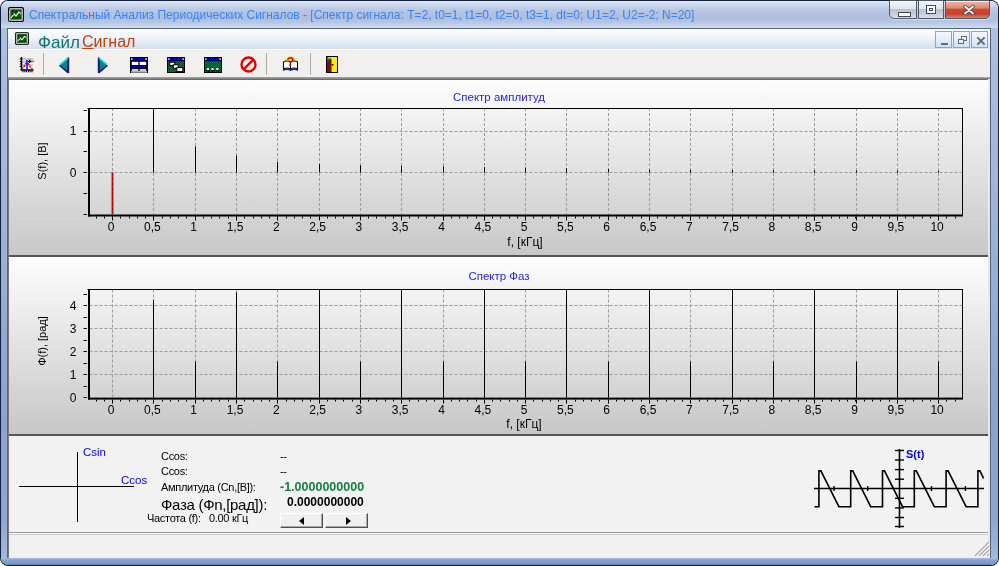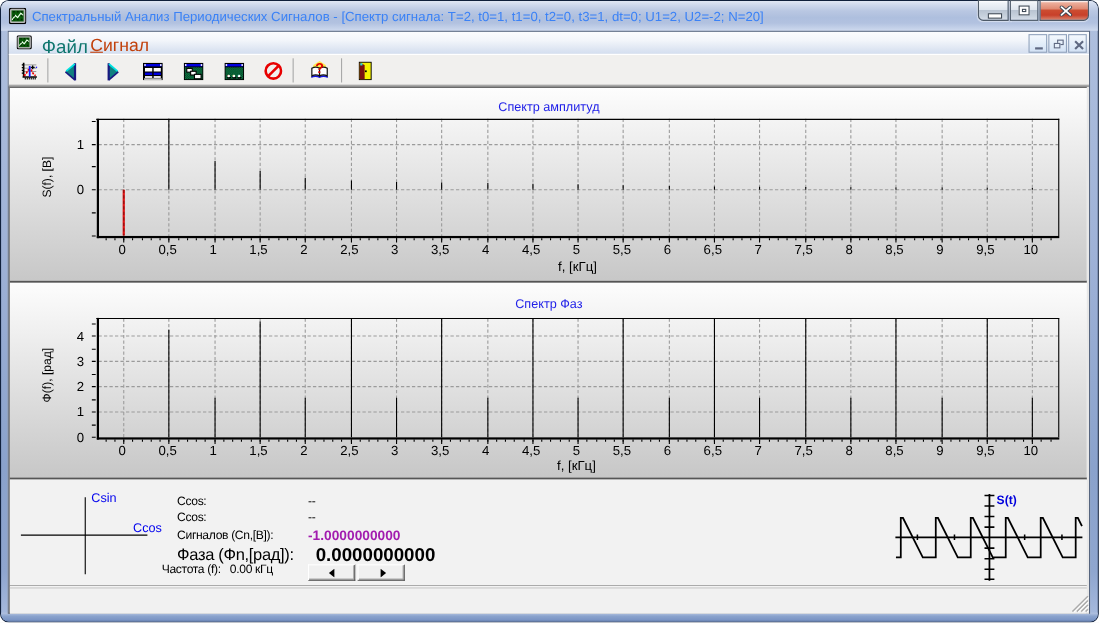--- a/index.html
+++ b/index.html
@@ -651,27 +651,27 @@
 <line x1="886" y1="89.5" x2="895" y2="89.5" stroke="#000" stroke-width="1.4"></line>
 <line x1="825" y1="49" x2="825" y2="54" stroke="#000" stroke-width="1.4"></line>
 <line x1="858.7" y1="49" x2="858.7" y2="54" stroke="#000" stroke-width="1.4"></line>
 <line x1="922.5" y1="49" x2="922.5" y2="54" stroke="#000" stroke-width="1.4"></line>
 <line x1="956.4" y1="49" x2="956.4" y2="54" stroke="#000" stroke-width="1.4"></line>
 <text x="897" y="21" font-family="Liberation Sans, sans-serif" font-size="11" font-weight="bold" fill="#0000dd">S(t)</text>
 <path d="M805.5,69.7 L809.9,69.7 L809.9,33.9 L811.9,33.9 L829.9,69.7 L841.7,69.7 L841.7,69.7 L841.7,33.9 L843.7,33.9 L861.7,69.7 L873.5,69.7 L873.5,69.7 L873.5,33.9 L875.5,33.9 L893.5,69.7 L905.3,69.7 L905.3,69.7 L905.3,33.9 L907.3,33.9 L925.3,69.7 L937.1,69.7 L937.1,69.7 L937.1,33.9 L939.1,33.9 L957.1,69.7 L968.9,69.7 L968.9,69.7 L968.9,33.9 L970.9,33.9 L974.6,41.3" fill="none" stroke="#000" stroke-width="1.6"></path>
 </svg>
 <div class="abs" style="left:161px;top:450px;font-size:11px;letter-spacing:-0.3px;color:#000;white-space:nowrap">Ccos:</div>
 <div class="abs" style="left:161px;top:464.6px;font-size:11px;letter-spacing:-0.3px;color:#000;white-space:nowrap">Ccos:</div>
-<div class="abs" style="left:161px;top:481px;font-size:11px;letter-spacing:-0.3px;color:#000;white-space:nowrap">Сигналов (Cn,[В]):</div>
+<div class="abs" style="left:161px;top:481px;font-size:11px;letter-spacing:-0.3px;color:#000;white-space:nowrap">Амплитуда (Cn,[В]):</div>
 <div class="abs" style="left:161px;top:496px;font-size:15px;letter-spacing:-0.3px;color:#000;white-space:nowrap">Фаза (Фn,[рад]):</div>
 <div class="abs" style="left:147px;top:512px;font-size:11px;letter-spacing:-0.3px;color:#000;white-space:nowrap">Частота (f):&nbsp;&nbsp;&nbsp;0.00 кГц</div>
 <div class="abs" style="left:280px;top:450px;font-size:11px;letter-spacing:-0.3px;color:#000;white-space:nowrap">--</div>
 <div class="abs" style="left:280px;top:464.6px;font-size:11px;letter-spacing:-0.3px;color:#000;white-space:nowrap">--</div>
-<div class="abs" style="left:280px;top:479.5px;font-size:12.5px;font-weight:bold;color:#a21caf">-1.0000000000</div>
-<div class="abs" style="left:287px;top:494.8px;font-size:17px;font-weight:bold;color:#000">0.0000000000</div>
+<div class="abs" style="left:280px;top:479.5px;font-size:12.5px;font-weight:bold;color:#15803d">-1.0000000000</div>
+<div class="abs" style="left:287px;top:494.8px;font-size:12px;font-weight:bold;color:#000">0.0000000000</div>
 <div style="left:280px;top:513px;position:absolute;width:43px;height:15px;background:#f0f0f0;border-top:1px solid #ffffff;border-left:1px solid #ffffff;border-right:1px solid #505050;border-bottom:1px solid #505050;box-shadow:inset -1px -1px 0 #a8a8a8;">
     <svg style="position:absolute;left:17px;top:3px" width="7" height="8" viewBox="0 0 7 8">
       <path d="M6 0 L1 4 L6 8 Z" fill="#000"></path>
     </svg>
   </div>
 <div style="left:325px;top:513px;position:absolute;width:43px;height:15px;background:#f0f0f0;border-top:1px solid #ffffff;border-left:1px solid #ffffff;border-right:1px solid #505050;border-bottom:1px solid #505050;box-shadow:inset -1px -1px 0 #a8a8a8;">
     <svg style="position:absolute;left:19px;top:3px" width="7" height="8" viewBox="0 0 7 8">
       <path d="M1 0 L6 4 L1 8 Z" fill="#000"></path>
     </svg>
   </div>

